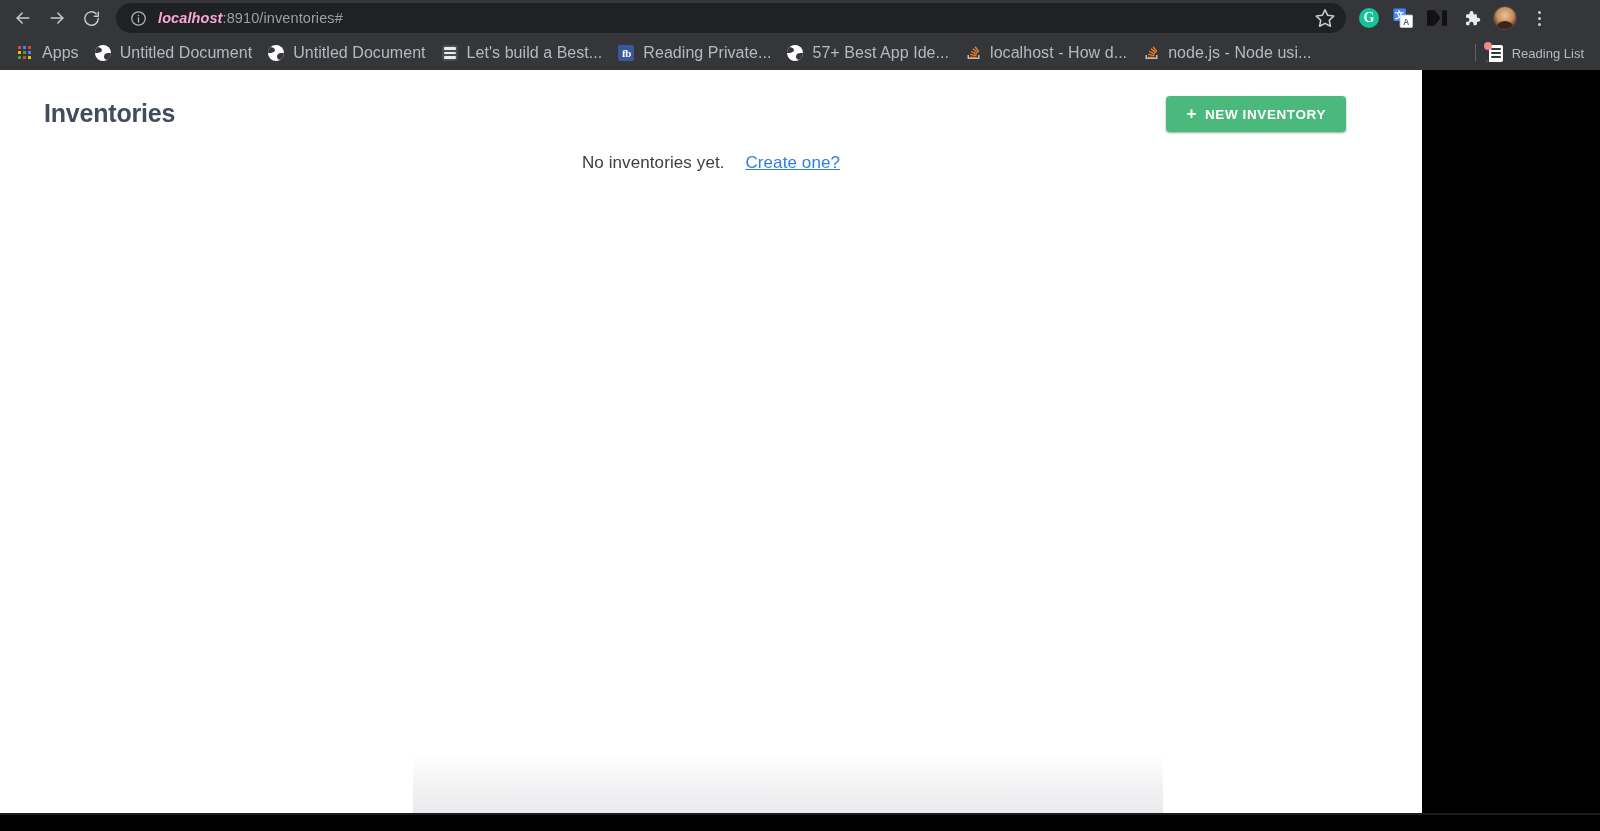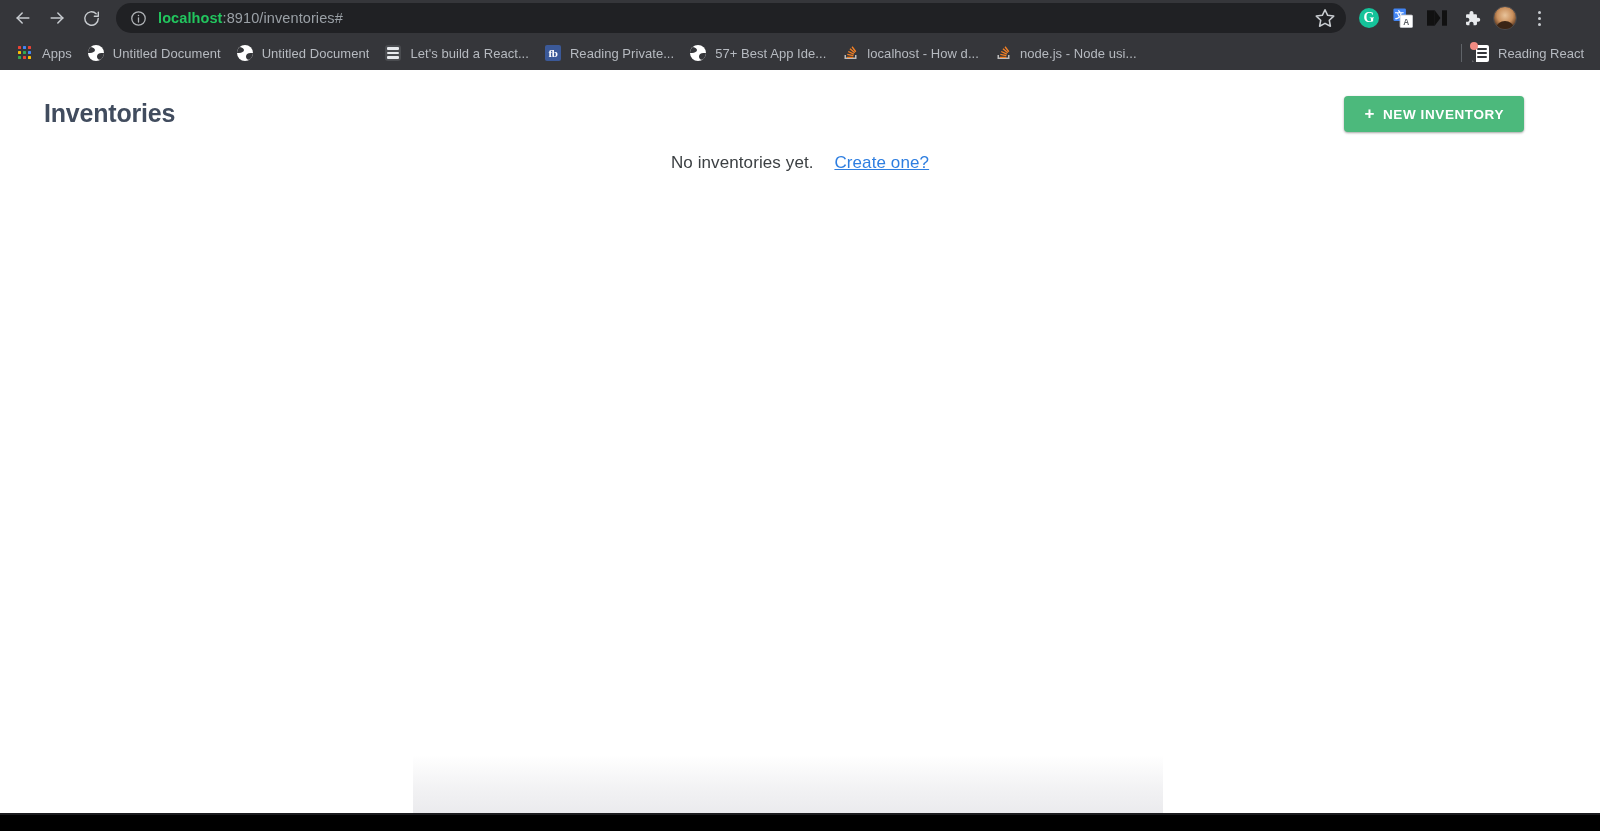--- a/index.html
+++ b/index.html
@@ -69,21 +69,21 @@
     opacity: .85;
   }
 
   .url-text {
     font-size: 14.5px;
     color: #9aa0a6;
     letter-spacing: .1px;
     white-space: nowrap;
     overflow: hidden;
   }
-  .url-text .host { color: #22c55e; font-weight: 700; }
+  .url-text .host { color: #f9a8d4; font-weight: 700; font-style: italic; }
 
   .star-btn {
     position: absolute;
     right: 10px;
     top: 50%;
     transform: translateY(-50%);
     width: 22px; height: 22px;
     cursor: pointer;
   }
 
@@ -159,21 +159,21 @@
     display: flex;
     align-items: center;
     height: 24px;
     padding: 0 8px;
     border-radius: 4px;
     cursor: pointer;
     flex: 0 0 auto;
     max-width: 190px;
   }
   .bm-label {
-    font-size: 13px;
+    font-size: 16px;
     color: #b6bac0;
     white-space: nowrap;
     overflow: hidden;
     text-overflow: ellipsis;
     margin-left: 9px;
     letter-spacing: .05px;
   }
 
   
   .apps-grid {
@@ -293,21 +293,21 @@
     font-size: 13px;
     color: #b6bac0;
     margin-left: 9px;
     white-space: nowrap;
   }
 
   
   .viewport {
     position: absolute;
     top: 70px; left: 0;
-    width: 1600px;
+    width: 1422px;
     height: 745px;
     background: #ffffff;
     overflow: hidden;
   }
 
   .page-header {
     display: flex;
     align-items: center;
     justify-content: space-between;
     padding: 26px 76px 0 44px;
@@ -509,21 +509,21 @@
         <div class="globe"></div>
         <span class="bm-label">Untitled Document</span>
       </div>
 
       <div class="bm">
         <div class="listicon">
             <i></i>
             <i></i>
             <i></i>
           </div>
-        <span class="bm-label">Let's build a React...</span>
+        <span class="bm-label">Let's build a Best...</span>
       </div>
 
       <div class="bm">
         <div class="fbicon">fb</div>
         <span class="bm-label">Reading Private...</span>
       </div>
 
       <div class="bm">
         <div class="globe"></div>
         <span class="bm-label">57+ Best App Ide...</span>
@@ -551,21 +551,21 @@
         <div class="rl-divider"></div>
         <div class="rl-icon">
           <div class="sheet">
               <i></i>
               <i></i>
               <i></i>
             </div>
           <div class="spine"></div>
           <div class="dot"></div>
         </div>
-        <span class="rl-label">Reading React</span>
+        <span class="rl-label">Reading List</span>
       </div>
     </div>
   </div>
 
   <div class="viewport">
 
     <div class="page-header">
       <h1 class="page-title">Inventories</h1>
       <button class="new-inventory-btn">
         <span class="plus">+</span>

